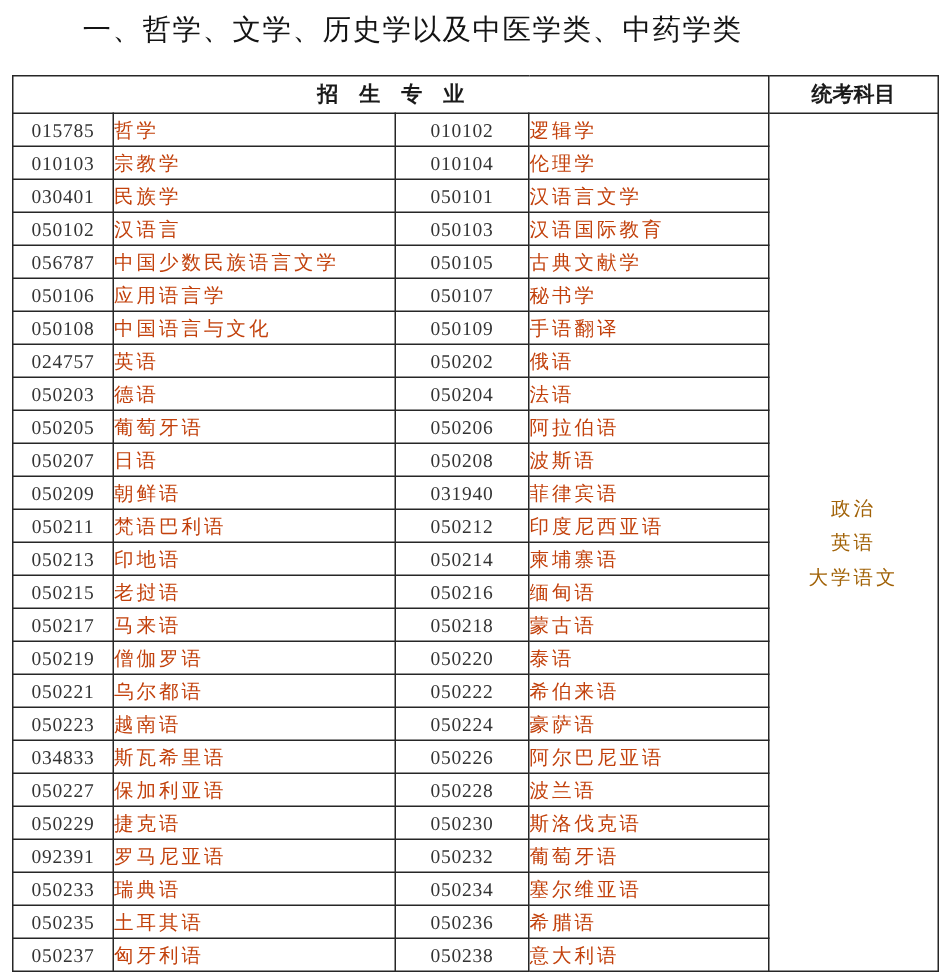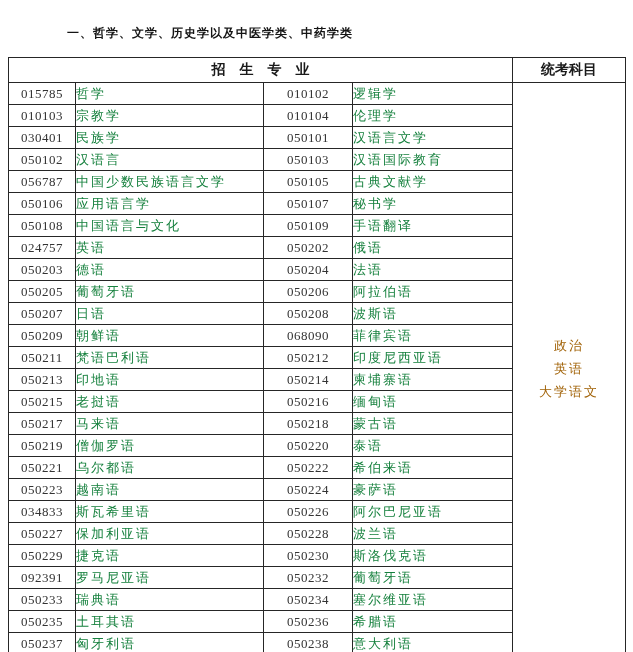--- a/index.html
+++ b/index.html
@@ -15,34 +15,34 @@
     color: #2b2b2b;
   }
   .page {
     position: relative;
     width: 633px;
     height: 652px;
     background: #ffffff;
   }
   .doc-title {
     font-family: "Liberation Sans", "DejaVu Sans", sans-serif;
-    font-weight: bold;
-    font-size: 12px;
+    font-weight: normal;
+    font-size: 19px;
     color: #141414;
     letter-spacing: 1px;
-    margin: 12px;
+    margin: 0;
     padding: 9px 0 0 55px;
     line-height: 24px;
     white-space: nowrap;
   }
   table.majors {
     border-collapse: collapse;
     table-layout: fixed;
     width: 617px;
-    margin: 2px 0 0 8px;
+    margin: 17px 0 0 8px;
   }
   table.majors col.c-code1 { width: 67px; }
   table.majors col.c-name1 { width: 188px; }
   table.majors col.c-code2 { width: 89px; }
   table.majors col.c-name2 { width: 160px; }
   table.majors col.c-subj  { width: 113px; }
   table.majors th,
   table.majors td {
     border: 1px solid #262626;
     box-sizing: border-box;
@@ -65,21 +65,21 @@
   }
   td.code {
     text-align: center;
     font-family: "Liberation Serif", "DejaVu Serif", serif;
     letter-spacing: 0.5px;
     color: #333333;
   }
   td.name {
     text-align: left;
     padding-left: 11px;
-    color: #15803d;
+    color: #c2410c;
     letter-spacing: 2px;
     font-family: Liberation Mono, monospace;
   }
   td.subjects {
     text-align: center;
     vertical-align: middle;
     color: #a16207;
     letter-spacing: 2px;
   }
   td.subjects div {
@@ -174,21 +174,21 @@
         </tr>
         <tr>
           <td class="code">050207</td>
           <td class="name">日语</td>
           <td class="code">050208</td>
           <td class="name">波斯语</td>
         </tr>
         <tr>
           <td class="code">050209</td>
           <td class="name">朝鲜语</td>
-          <td class="code">068090</td>
+          <td class="code">031940</td>
           <td class="name">菲律宾语</td>
         </tr>
         <tr>
           <td class="code">050211</td>
           <td class="name">梵语巴利语</td>
           <td class="code">050212</td>
           <td class="name">印度尼西亚语</td>
         </tr>
         <tr>
           <td class="code">050213</td>

